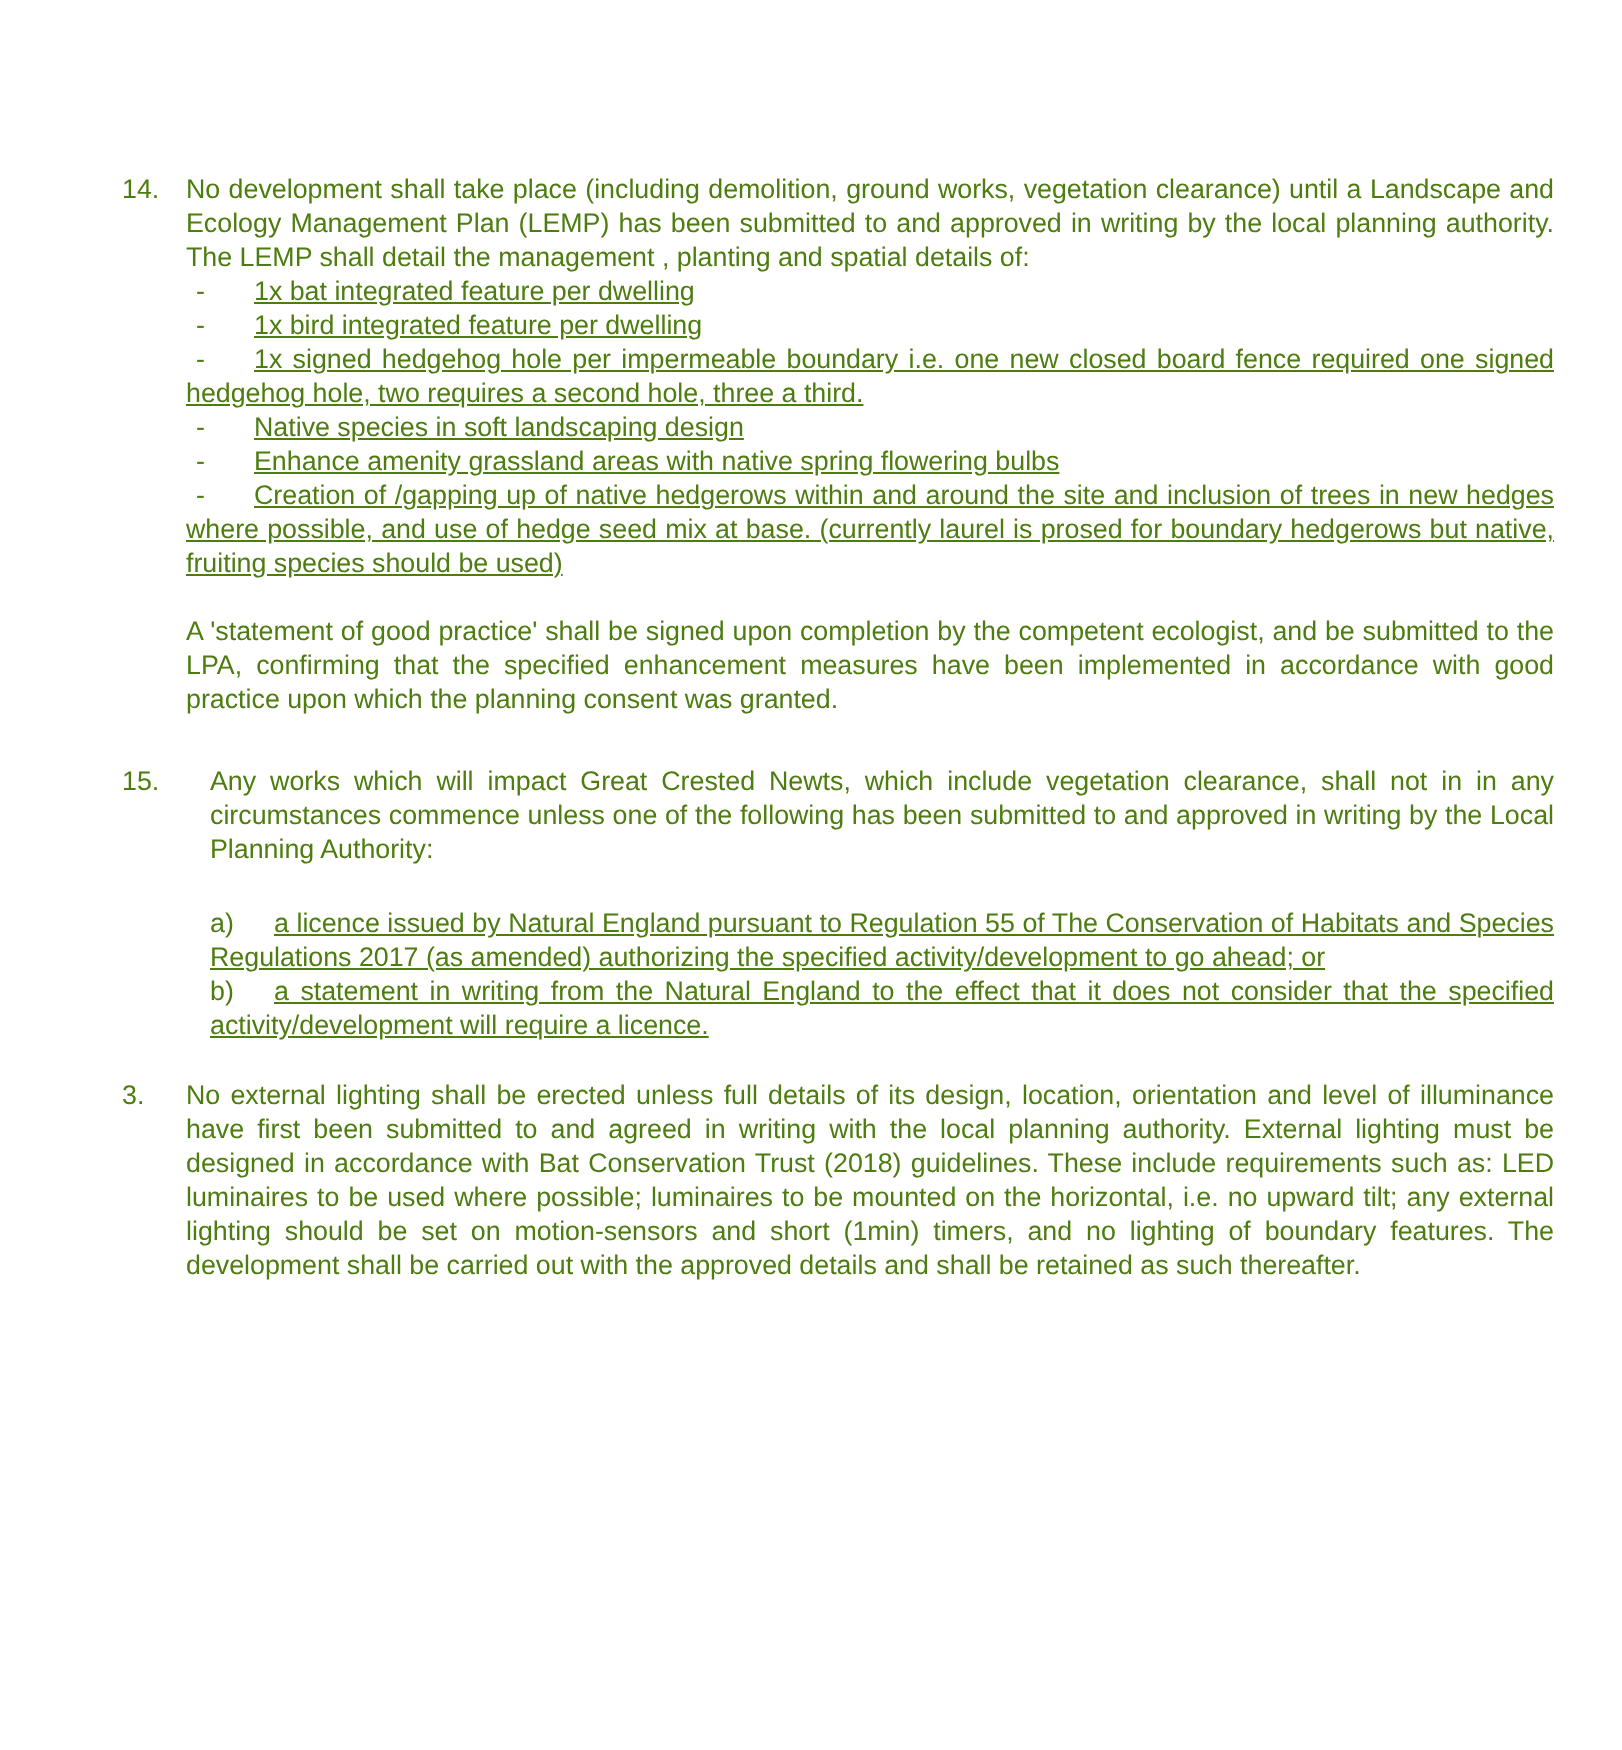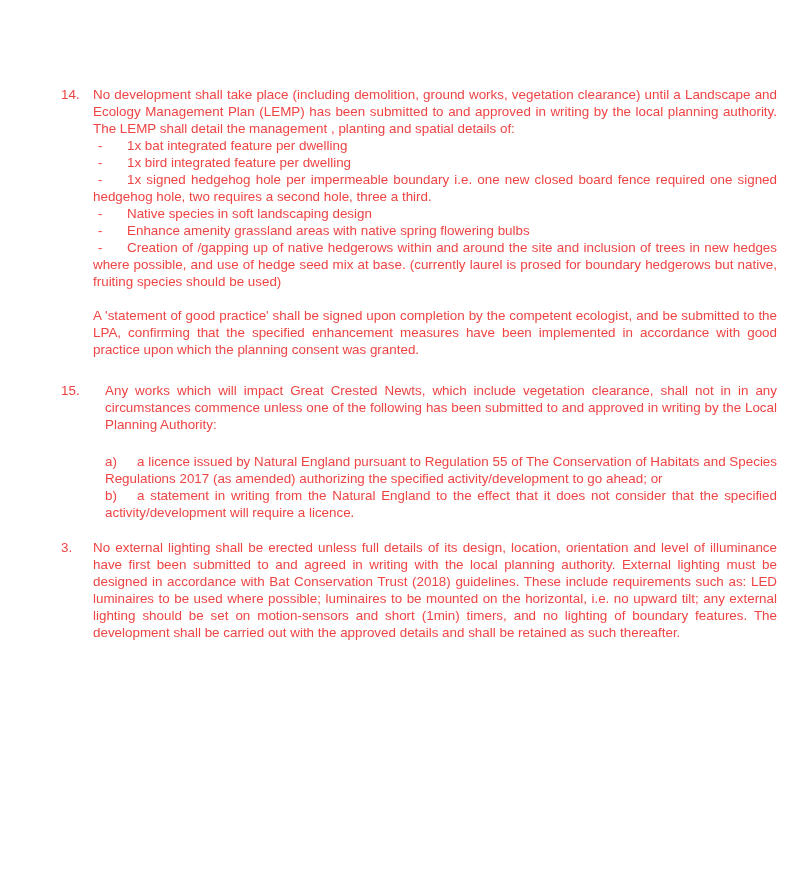--- a/index.html
+++ b/index.html
@@ -7,21 +7,21 @@
     width: 811px; height: 875px;
     background: #ffffff;
     font-family: "Liberation Sans", sans-serif;
   }
   .page {
     position: relative;
     width: 811px; height: 875px;
     background: #ffffff;
     box-sizing: border-box;
     padding: 86px 34px 0 61px;
-    color: #ef4444;
+    color: #4d7c0f;
     font-size: 13.4px;
     line-height: 17px;
   }
   .item {
     display: flex;
     align-items: flex-start;
   }
   .num {
     flex: 0 0 32px;
     width: 32px;
@@ -29,20 +29,21 @@
   .body {
     flex: 1 1 auto;
     min-width: 0;
   }
   .para {
     margin: 0;
     text-align: justify;
   }
   .bullet {
     text-align: justify;
+    text-decoration: underline;
   }
   .dash {
     display: inline-block;
     width: 34px;
     padding-left: 5px;
     box-sizing: border-box;
   }
   .marker {
     display: inline-block;
     width: 32px;

